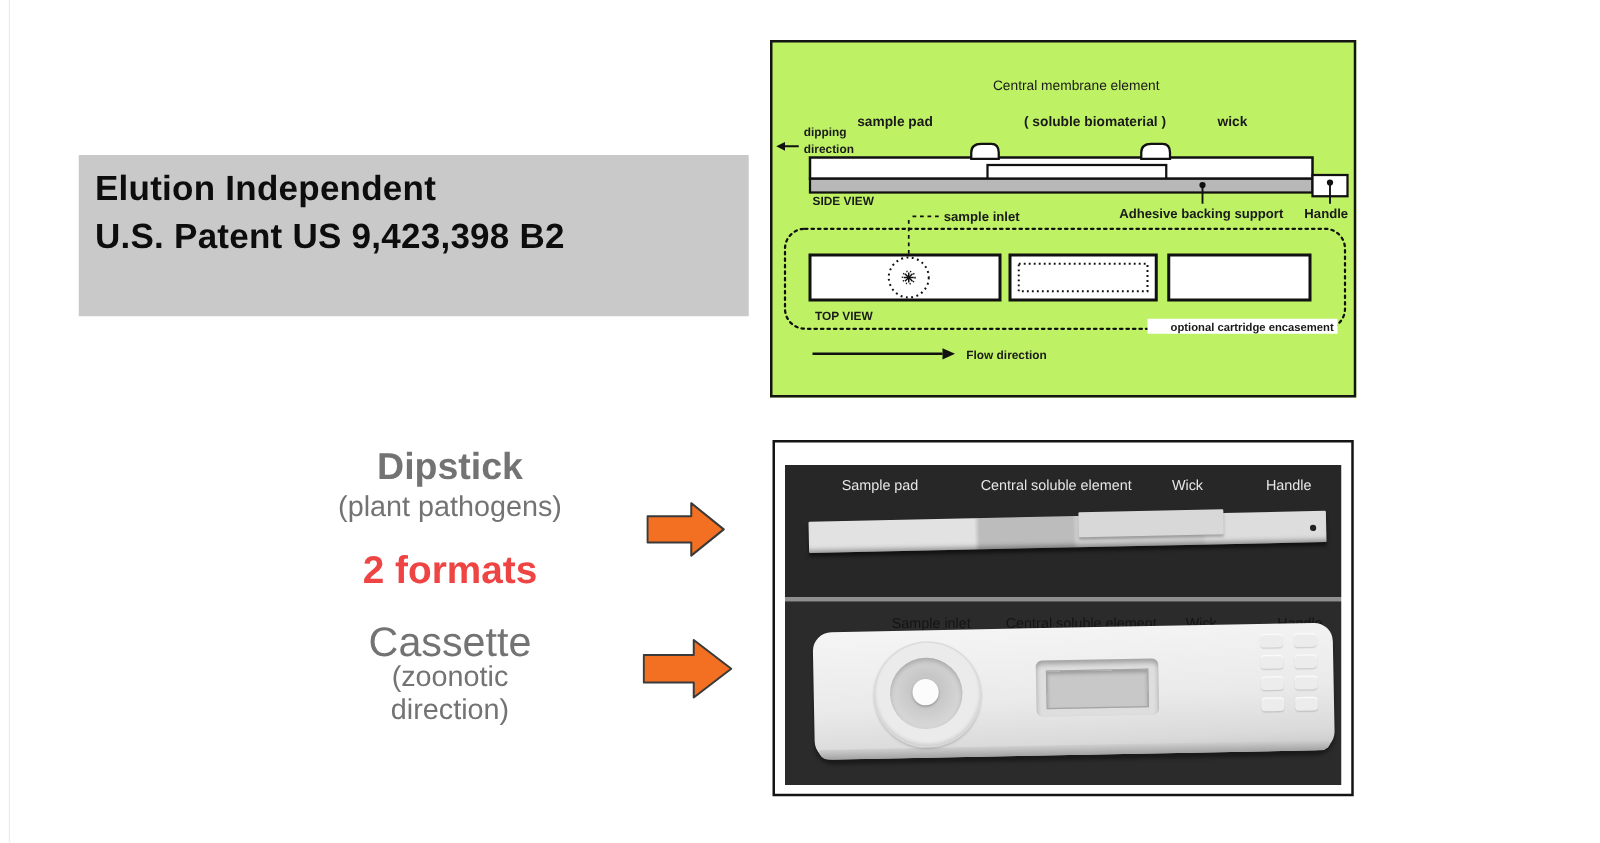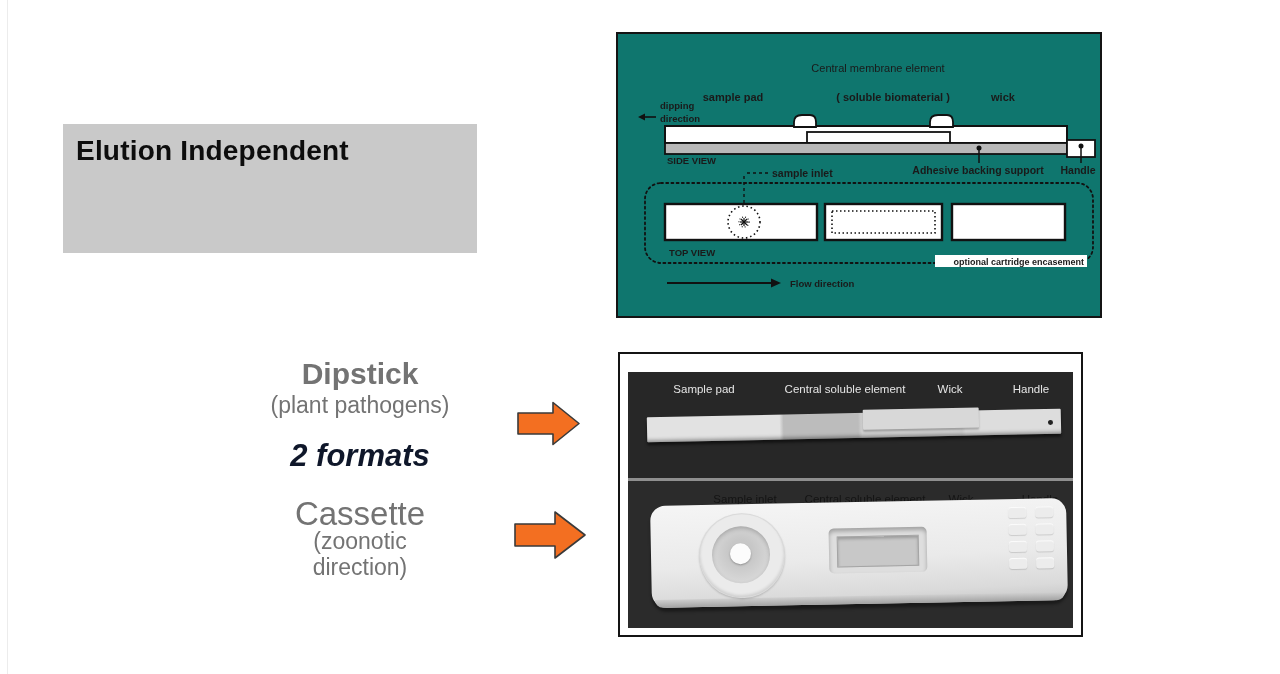--- a/index.html
+++ b/index.html
@@ -7,41 +7,40 @@
     width:1280px;height:674px;position:relative;overflow:hidden;
     background:#ffffff;font-family:"Liberation Sans", sans-serif;
   }
   .abs{position:absolute;}
 
   
   #edge-line{left:7px;top:0;width:1px;height:674px;background:#ececec;}
 
   
   #title-box{
-    left:63px;top:124px;width:414px;height:129px;background:#C9C9C9;
+    left:63px;top:124px;width:536px;height:129px;background:#C9C9C9;
     box-sizing:border-box;padding:8px 0 0 13px;
   }
   .title-line{
     white-space:pre;font-weight:bold;color:#0d0d0d;
     font-size:28px;line-height:38px;letter-spacing:0.2px;
   }
 
   
   .center-col{left:230px;width:260px;text-align:center;color:#737373;}
   #dipstick-label{top:357px;font-size:30px;font-weight:bold;}
   #dipstick-sub{top:392px;font-size:23px;font-weight:normal;}
-  #formats-label{top:438px;font-size:31px;font-weight:bold;font-style:italic;color:#0f172a;}
+  #formats-label{top:438px;font-size:31px;font-weight:bold;color:#ef4444;}
   #cassette-label{top:495px;font-size:33px;font-weight:normal;}
   #cassette-sub{top:529px;font-size:23px;font-weight:normal;line-height:25.5px;}
 
   
   #diagram-box{
-    left:616px;top:32px;width:465px;height:282px;background:#0f766e;
+    left:616px;top:32px;width:465px;height:282px;background:#bef264;
     border:2px solid #141414;
-    padding-left:17px;
   }
   #diagram-box svg{display:block;}
   svg text{font-family:"Liberation Sans", sans-serif;fill:#1a1a1a;}
 
   
   #photo-box{
     left:618px;top:352px;width:461px;height:281px;background:#fff;
     border:2px solid #141414;
   }
   #photo-inner{left:8px;top:18px;width:445px;height:256px;}
@@ -116,20 +115,21 @@
 
   .arrow-svg{display:block;}
 </style>
 </head>
 <body>
 
 <div class="abs" id="edge-line"></div>
 
 <div class="abs" id="title-box">
   <div class="title-line">Elution Independent</div>
+  <div class="title-line">U.S. Patent US 9,423,398 B2</div>
 </div>
 
 <div class="abs center-col" id="dipstick-label">Dipstick</div>
 <div class="abs center-col" id="dipstick-sub">(plant pathogens)</div>
 <div class="abs center-col" id="formats-label">2 formats</div>
 <div class="abs center-col" id="cassette-label">Cassette</div>
 <div class="abs center-col" id="cassette-sub">
   <div>(zoonotic</div>
   <div>direction)</div>
 </div>

